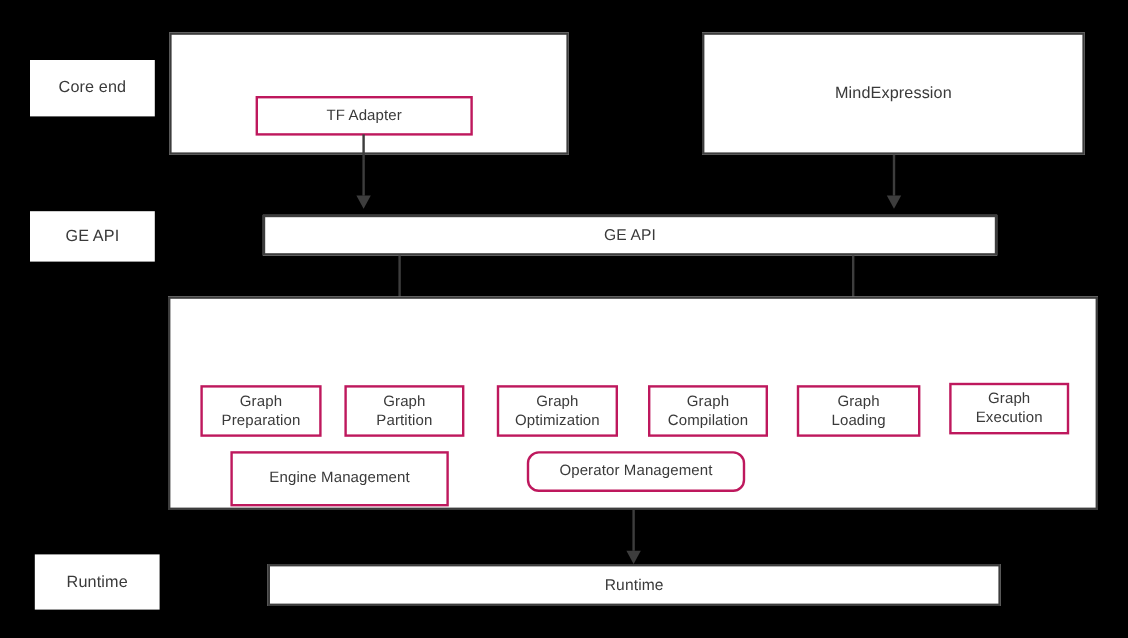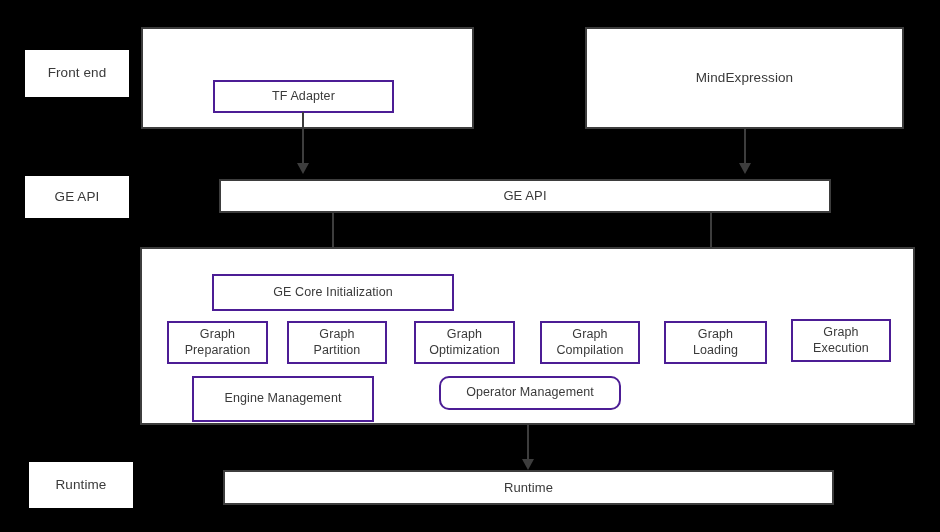--- a/index.html
+++ b/index.html
@@ -46,21 +46,21 @@
   }
   .panel-center > .panel-title {
     margin-top: 0;
     text-align: right;
   }
   .panel-center {
     align-items: center;
   }
   
   .leaf {
-    border: 2px solid #4c1d95;
+    border: 2px solid #be185d;
     font-size: 12.5px;
   }
   .bar {
     border: 2px solid #3d3d3d;
     font-size: 13px;
   }
   .two-line {
     font-size: 12.5px;
   }
   
@@ -77,21 +77,21 @@
     border-right: 6px solid transparent;
     border-top: 11px solid #3d3d3d;
   }
 </style>
 </head>
 <body>
 
 <div id="canvas">
 
   <div class="box rail" style="left:25px; top:50px; width:104px; height:47px;">
-    <span>Front end</span>
+    <span>Core end</span>
   </div>
 
   <div class="box rail" style="left:25px; top:176px; width:104px; height:42px;">
     <span>GE API</span>
   </div>
 
 
   <div class="box rail" style="left:29px; top:462px; width:104px; height:46px;">
     <span>Runtime</span>
   </div>
@@ -119,23 +119,20 @@
   </div>
 
   <div class="vline" style="left:332px; top:213px; height:45px;"></div>
   <div class="arrowhead" style="left:327px; top:258px;"></div>
 
   <div class="vline" style="left:710px; top:213px; height:45px;"></div>
   <div class="arrowhead" style="left:705px; top:258px;"></div>
 
   <div class="box panel" style="left:140px; top:247px; width:775px; height:178px;"></div>
 
-  <div class="box leaf" style="left:212px; top:274px; width:242px; height:37px;">
-    <span>GE Core Initialization</span>
-  </div>
 
 
   <div class="box leaf two-line" style="left:167px; top:321px; width:101px; height:43px;">
     <span>
       <span>Graph</span><br>
       <span>Preparation</span>
     </span>
   </div>
 
   <div class="box leaf two-line" style="left:287px; top:321px; width:100px; height:43px;">

